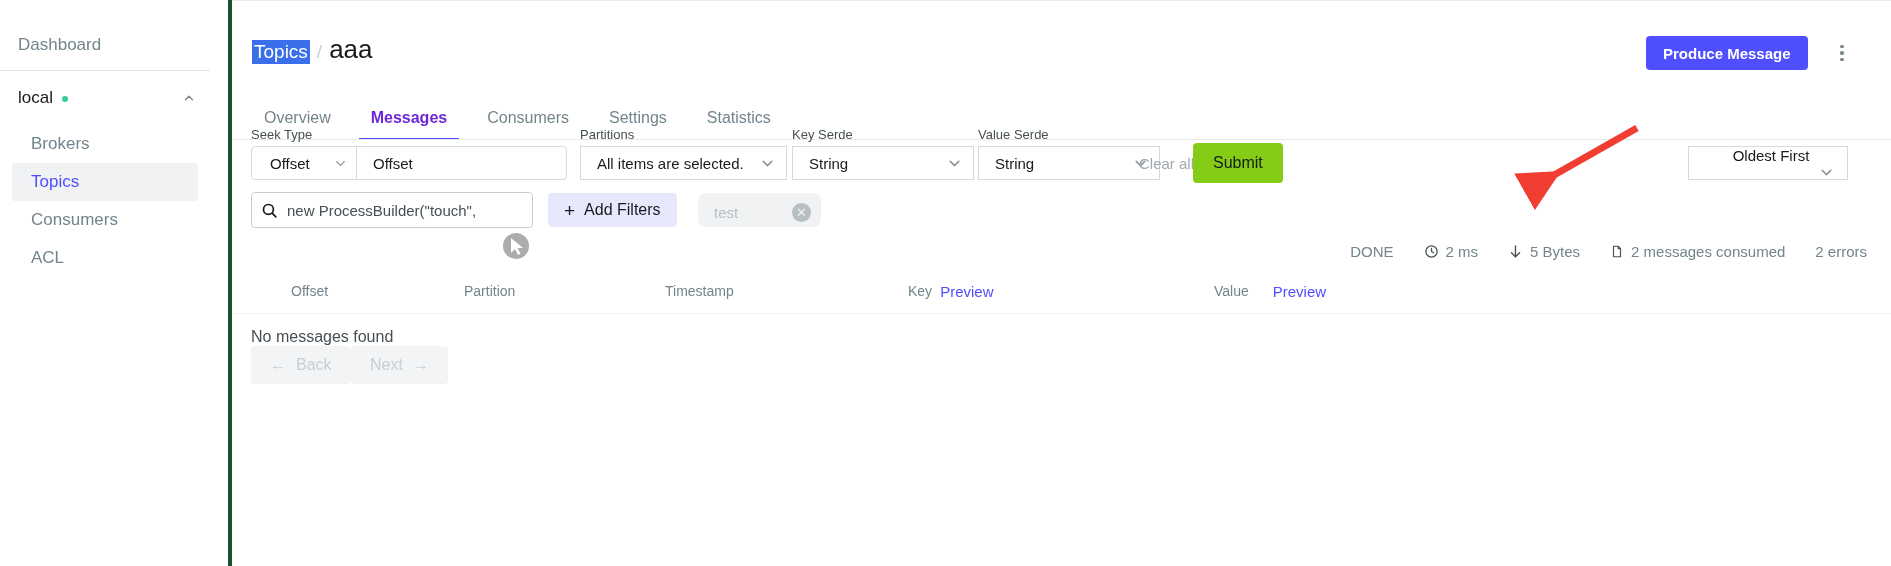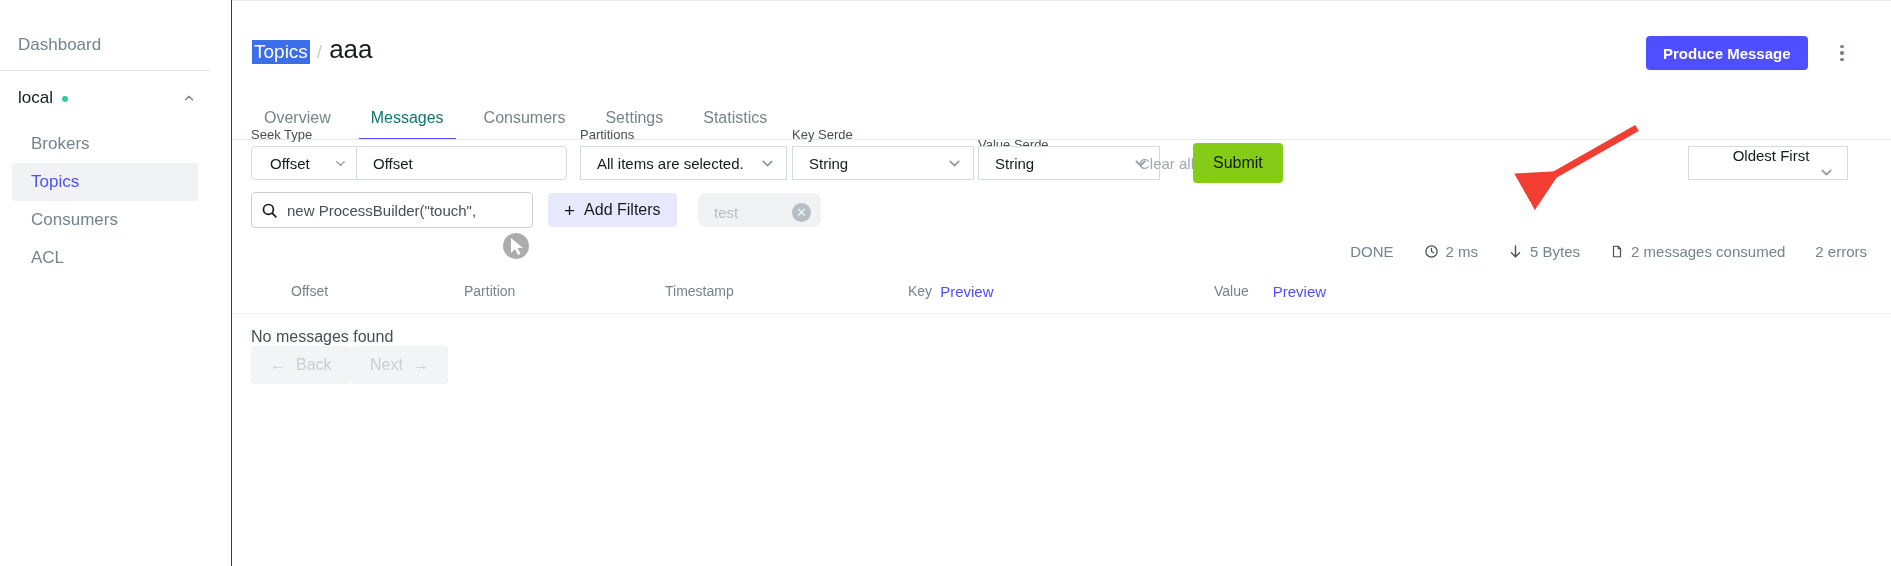--- a/index.html
+++ b/index.html
@@ -14,21 +14,21 @@
     position: relative;
     width: 1891px; height: 566px;
     background: #ffffff;
   }
 
   
   #sidebar {
     position: absolute; left: 0; top: 0;
     width: 232px; height: 566px;
     background: #ffffff;
-    border-right: 1px solid #14532d;
+    border-right: 4px solid #14532d;
   }
   .nav-dashboard {
     position: absolute; left: 0; top: 26px;
     width: 210px; height: 38px;
     display: flex; align-items: center;
     padding-left: 18px;
     font-size: 17px; color: #73848C;
     cursor: pointer;
   }
   .nav-sep {
@@ -120,40 +120,40 @@
     height: 40px;
   }
   .tab {
     position: relative;
     padding: 0 20px 13px 20px;
     font-size: 16px; color: #73848C;
     cursor: pointer;
     white-space: nowrap;
     margin-top: 32px;
   }
-  .tab.active { color: #0f766e; }
+  .tab.active { color: #6d28d9; font-weight: bold; }
   .tab.active::after {
     content: ""; position: absolute;
     left: 8px; right: 8px; bottom: 0;
     height: 2px; background: #4F4FFF;
   }
   .tabs-underline {
     position: absolute; left: 0; top: 139px;
     width: 1659px; height: 1px; background: #e8eaec;
   }
 
   
   .fld-label {
     position: absolute;
     font-size: 13px; color: #454F54;
   }
   .lbl-seek { left: 19px; top: 127px; }
   .lbl-part { left: 348px; top: 127px; }
   .lbl-key  { left: 560px; top: 127px; }
-  .lbl-val  { left: 746px; top: 137px; }
+  .lbl-val  { left: 746px; top: 127px; }
 
   
   .ctl {
     position: absolute;
     height: 34px;
     border: 1px solid #d5dadd;
     background: #ffffff;
     border-radius: 0;
     display: flex; align-items: center;
     font-size: 15px; color: #171A1C;

